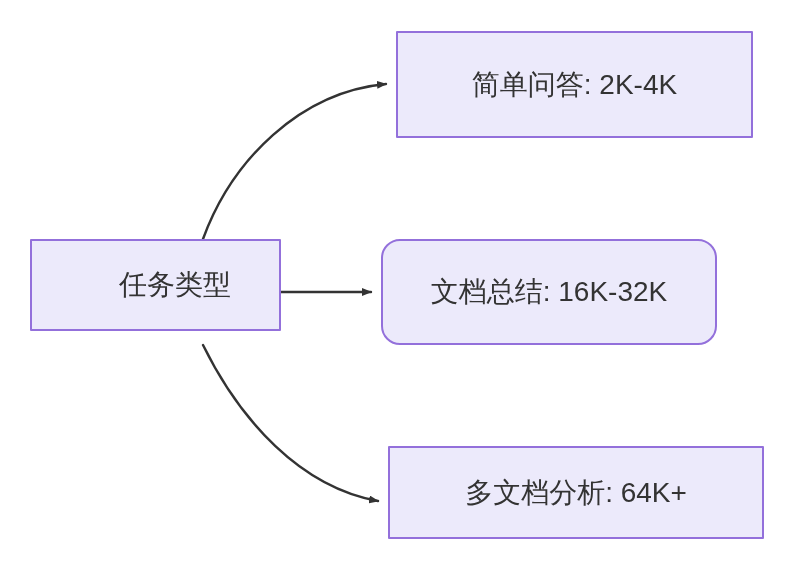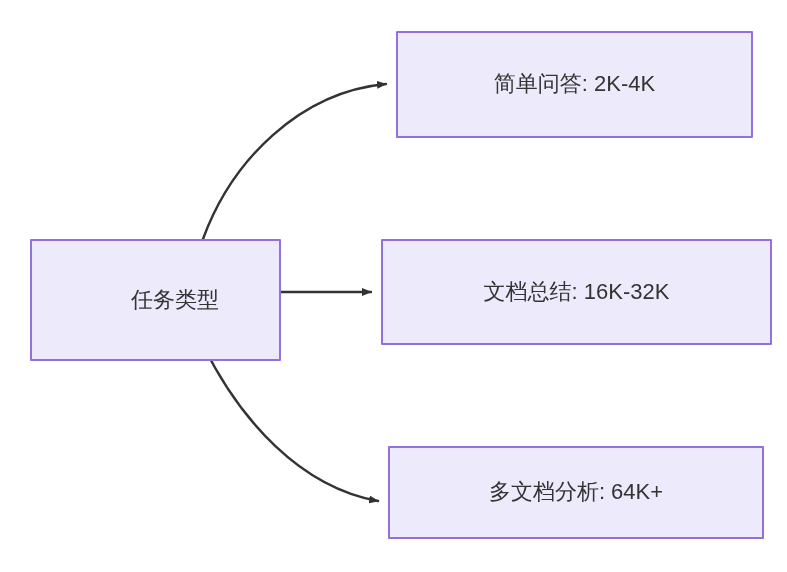--- a/index.html
+++ b/index.html
@@ -31,31 +31,31 @@
     box-sizing: border-box;
     display: flex;
     align-items: center;
     justify-content: center;
     background: #ECEAFB;
     border: 2px solid #9370DB;
     border-radius: 1px;
     z-index: 2;
   }
   .node-label {
-    font-size: 22px;
+    font-size: 28px;
     line-height: 1.2;
     color: #333333;
     white-space: nowrap;
     letter-spacing: 0px;
     text-align: center;
   }
   
-  #node-root      { left: 30px;  top: 239px; width: 251px; height: 122px; padding-left: 39px; }
+  #node-root      { left: 30px;  top: 239px; width: 251px; height: 92px; padding-left: 39px; }
   #node-simple-qa { left: 396px; top: 31px;  width: 357px; height: 107px; }
-  #node-doc-sum   { left: 381px; top: 239px; width: 391px; height: 106px; }
+  #node-doc-sum   { left: 381px; top: 239px; width: 336px; height: 106px; border-radius: 19px; }
   #node-multi-doc { left: 388px; top: 446px; width: 376px; height: 93px; }
 </style>
 </head>
 <body>
 
 <div id="diagram-canvas">
 
   <svg id="edge-layer" viewBox="0 0 787 572" width="787" height="572" xmlns="http://www.w3.org/2000/svg">
     <defs>
       <marker id="arrowhead" markerWidth="10" markerHeight="8" refX="9" refY="4" orient="auto" markerUnits="userSpaceOnUse">

